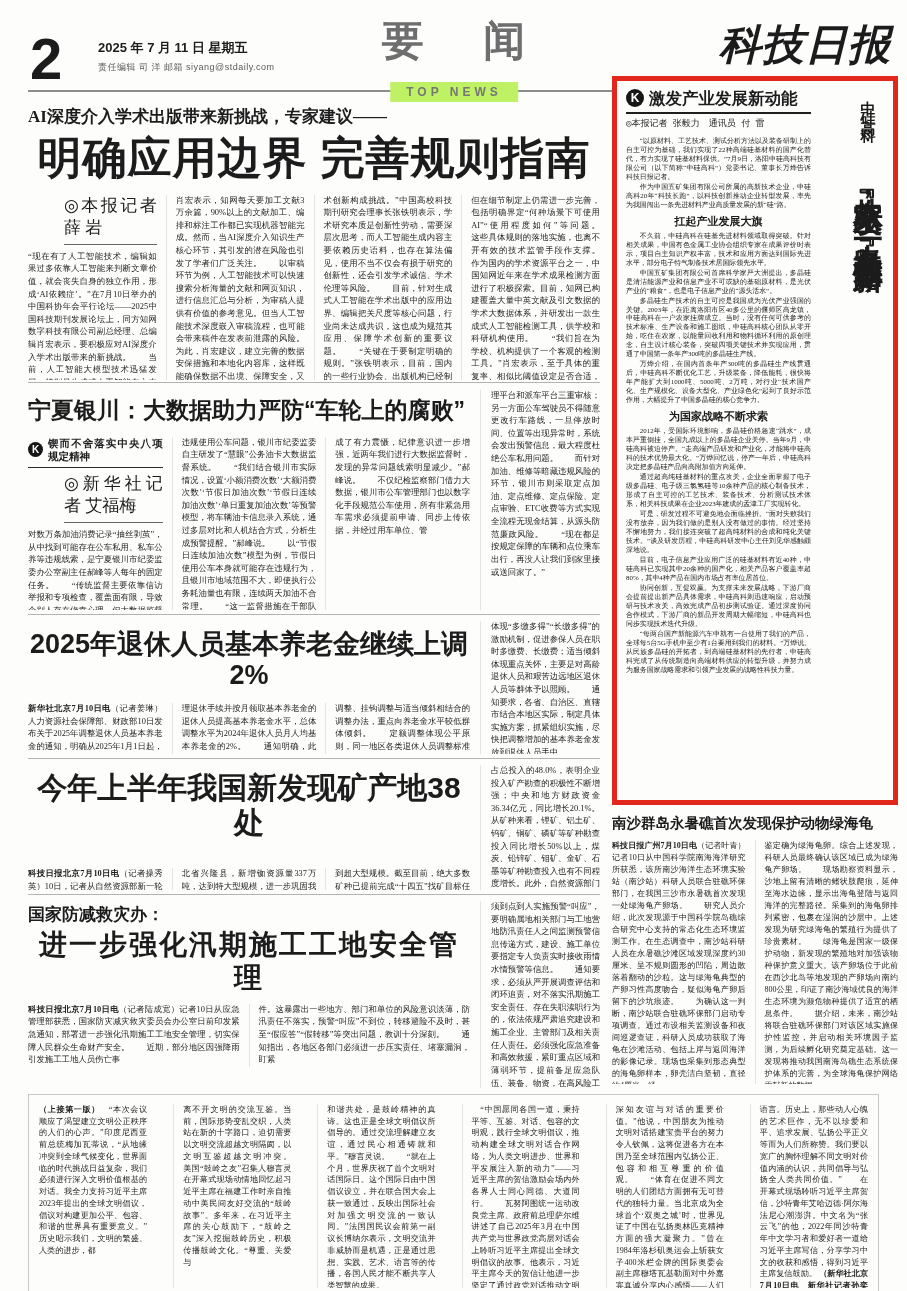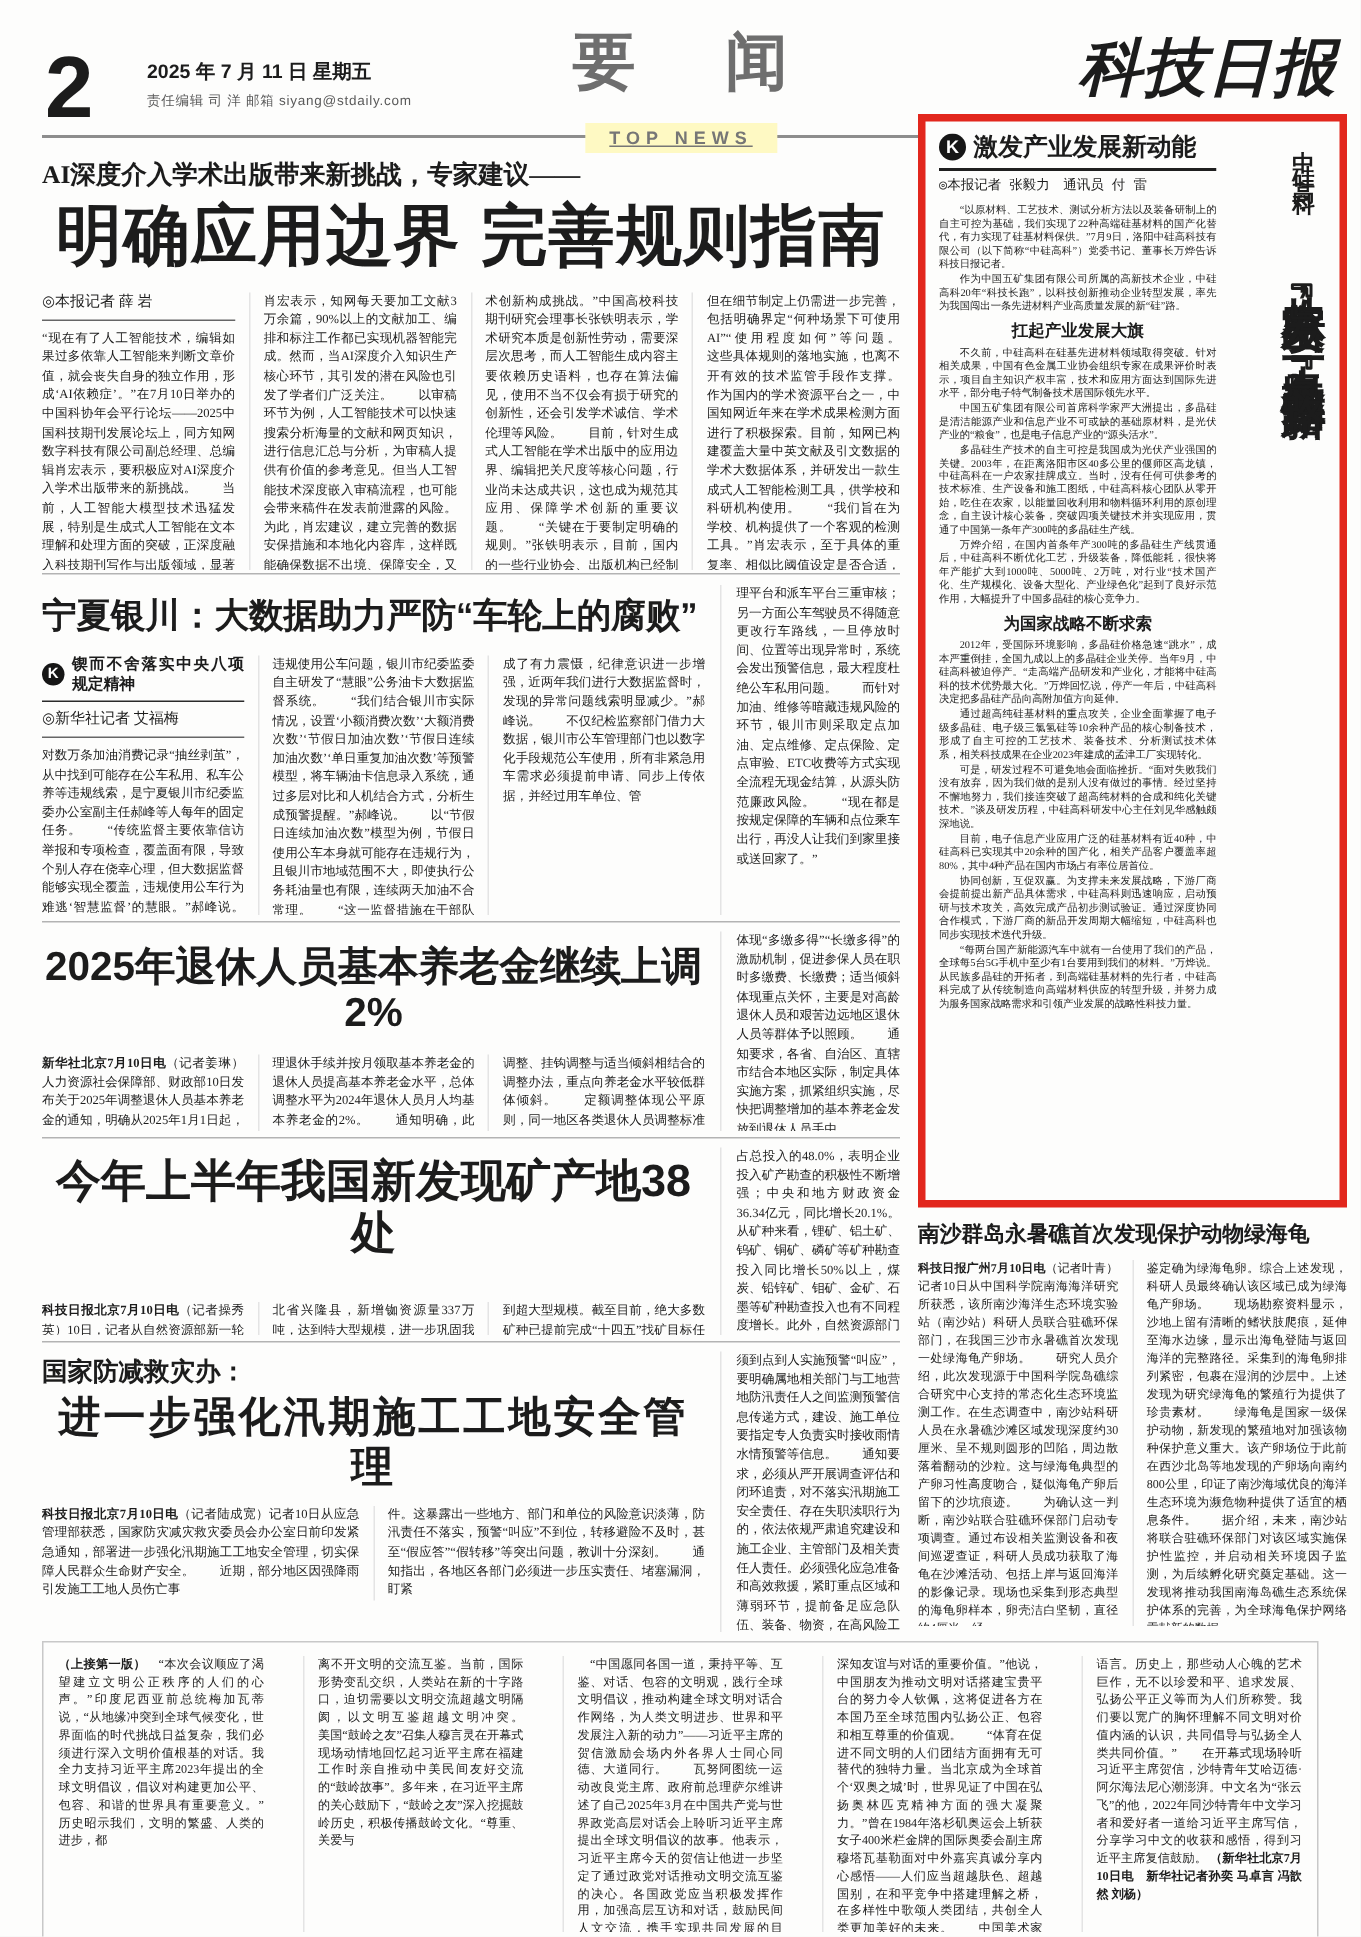--- a/index.html
+++ b/index.html
@@ -9,30 +9,30 @@
 
   
   .pnum { position:absolute; left:30px; top:30px; font:900 58px/1 "Liberation Sans","DejaVu Sans",sans-serif; }
   .dateblk { position:absolute; left:98px; top:40px; }
   .d1 { font:bold 13px/1.2 "Liberation Sans",sans-serif; }
   .d2 { font:9px/1.2 "Liberation Sans",sans-serif; color:#5a5a5a; margin-top:6px; letter-spacing:.5px; }
   .secttl { position:absolute; left:0; right:0; top:20px; text-align:center;
             font:900 42px/1 "Liberation Sans",sans-serif; color:#6e6e6e; letter-spacing:24px; text-indent:24px; }
   .masthead { position:absolute; right:16px; top:24px; font:bold italic 42px/1 "DejaVu Serif",serif; letter-spacing:1px; }
   .hrule { position:absolute; left:28px; right:27px; top:90px; border-top:2px solid #8d8d8d; }
-  .topnews { position:absolute; left:50%; top:-10px; transform:translateX(-50%); background:#fef9c3;
-             padding:0 16px; font:bold 12px/20px "Liberation Sans",sans-serif; color:#767676; letter-spacing:4px;text-decoration:underline; }
+  .topnews { position:absolute; left:50%; top:-10px; transform:translateX(-50%); background:#bef264;
+             padding:0 16px; font:bold 12px/20px "Liberation Sans",sans-serif; color:#767676; letter-spacing:4px; }
 
   
   .article { position:absolute; overflow:hidden; background:#fdfdfc; }
   .sep { border-top:1px solid #b3b3b3; }
   .cols { display:flex; }
   .col { flex:1; font-size:8.4px; line-height:1.5; text-align:justify; overflow:hidden; }
   .col + .col { border-left:1px solid #e4e4e4; margin-left:9px; padding-left:9px; }
-  .byline { font-size:10px; line-height:1.3; }
+  .byline { font-size:17px; line-height:1.3;margin-left:36px; }
   .rule-under { border-bottom:1px solid #666; padding-bottom:5px; margin-bottom:6px; }
   .art-flex { display:flex; height:100%; }
   .art-main { width:442px; flex:0 0 auto; }
   .art-side { flex:1; border-left:1px solid #e4e4e4; margin-left:10px; padding-left:10px;
               font-size:8.4px; line-height:1.5; text-align:justify; overflow:hidden; }
   .k-badge { display:inline-block; width:15px; height:15px; border-radius:50%; background:#161616; color:#fff;
              font:bold 10px/15px "Liberation Sans",sans-serif; text-align:center; flex:0 0 auto; }
   .kicker-row { display:flex; align-items:center; gap:5px; border-bottom:1.5px solid #2a2a2a;
                 padding-bottom:4px; margin-bottom:5px; }
   b { font-weight:bold; }
@@ -220,20 +220,21 @@
       <div class="col">鉴定确为绿海龟卵。综合上述发现，科研人员最终确认该区域已成为绿海龟产卵场。　　现场勘察资料显示，沙地上留有清晰的鳍状肢爬痕，延伸至海水边缘，显示出海龟登陆与返回海洋的完整路径。采集到的海龟卵排列紧密，包裹在湿润的沙层中。上述发现为研究绿海龟的繁殖行为提供了珍贵素材。　　绿海龟是国家一级保护动物，新发现的繁殖地对加强该物种保护意义重大。该产卵场位于此前在西沙北岛等地发现的产卵场向南约800公里，印证了南沙海域优良的海洋生态环境为濒危物种提供了适宜的栖息条件。　　据介绍，未来，南沙站将联合驻礁环保部门对该区域实施保护性监控，并启动相关环境因子监测，为后续孵化研究奠定基础。这一发现将推动我国南海岛礁生态系统保护体系的完善，为全球海龟保护网络贡献新的数据。</div>
     </div>
   </div>
 
   <div class="article" id="art-cont">
     <div class="cont-cols">
       <div class="cont-col">
         <b>（上接第一版）</b><span>　“本次会议顺应了渴望建立文明公正秩序的人们的心声。”印度尼西亚前总统梅加瓦蒂说，“从地缘冲突到全球气候变化，世界面临的时代挑战日益复杂，我们必须进行深入文明价值根基的对话。我全力支持习近平主席2023年提出的全球文明倡议，倡议对构建更加公平、包容、和谐的世界具有重要意义。”　　历史昭示我们，文明的繁盛、人类的进步，都</span>
       </div>
       <div class="cont-col">离不开文明的交流互鉴。当前，国际形势变乱交织，人类站在新的十字路口，迫切需要以文明交流超越文明隔阂，以文明互鉴超越文明冲突。　　美国“鼓岭之友”召集人穆言灵在开幕式现场动情地回忆起习近平主席在福建工作时亲自推动中美民间友好交流的“鼓岭故事”。多年来，在习近平主席的关心鼓励下，“鼓岭之友”深入挖掘鼓岭历史，积极传播鼓岭文化。“尊重、关爱与</div>
+      <div class="cont-col">和谐共处，是鼓岭精神的真谛。这也正是全球文明倡议所倡导的。通过交流理解建立友谊，通过民心相通铸就和平。”穆言灵说。　　“就在上个月，世界庆祝了首个文明对话国际日。这个国际日由中国倡议设立，并在联合国大会上获一致通过，反映出国际社会对加强文明交流的一致认同。”法国国民议会前第一副议长博纳尔表示，文明交流并非威胁而是机遇，正是通过思想、实践、艺术、语言等的传播，各国人民才能不断共享人类智慧的成果。</div>
       <div class="cont-col">　“中国愿同各国一道，秉持平等、互鉴、对话、包容的文明观，践行全球文明倡议，推动构建全球文明对话合作网络，为人类文明进步、世界和平发展注入新的动力”——习近平主席的贺信激励会场内外各界人士同心同德、大道同行。　　瓦努阿图统一运动改良党主席、政府前总理萨尔维讲述了自己2025年3月在中国共产党与世界政党高层对话会上聆听习近平主席提出全球文明倡议的故事。他表示，习近平主席今天的贺信让他进一步坚定了通过政党对话推动文明交流互鉴的决心。各国政党应当积极发挥作用，加强高层互访和对话，鼓励民间人文交流，携手实现共同发展的目标。　　纳米比亚前总统姆本巴说，纳方愿与包括中国在内的国际社会齐心协力，共同践行习近平主席提出的全球文明倡议。“纳米比亚的独立正是得益于国际社会的广泛声援与团结，因此纳方</div>
       <div class="cont-col">深知友谊与对话的重要价值。”他说，中国朋友为推动文明对话搭建宝贵平台的努力令人钦佩，这将促进各方在本国乃至全球范围内弘扬公正、包容和相互尊重的价值观。　　“体育在促进不同文明的人们团结方面拥有无可替代的独特力量。当北京成为全球首个‘双奥之城’时，世界见证了中国在弘扬奥林匹克精神方面的强大凝聚力。”曾在1984年洛杉矶奥运会上斩获女子400米栏金牌的国际奥委会副主席穆塔瓦基勒面对中外嘉宾真诚分享内心感悟——人们应当超越肤色、超越国别，在和平竞争中搭建理解之桥，在多样性中歌颂人类团结，共创全人类更加美好的未来。　　中国美术家协会副主席吴为山对习近平主席阐述的文明交流互鉴与人类文明进步、世界和平发展的关系深有体会。“艺术是可以跨越民族、超越时空、凝聚心灵、启迪思想的共同</div>
       <div class="cont-col">
         <span>语言。历史上，那些动人心魄的艺术巨作，无不以珍爱和平、追求发展、弘扬公平正义等而为人们所称赞。我们要以宽广的胸怀理解不同文明对价值内涵的认识，共同倡导与弘扬全人类共同价值。”　　在开幕式现场聆听习近平主席贺信，沙特青年艾哈迈德·阿尔海法尼心潮澎湃。中文名为“张云飞”的他，2022年同沙特青年中文学习者和爱好者一道给习近平主席写信，分享学习中文的收获和感悟，得到习近平主席复信鼓励。</span>
         <b class="credit">（新华社北京7月10日电　新华社记者孙奕 马卓言 冯歆然 刘杨）</b>
       </div>
     </div>
   </div>
 
 </div>

